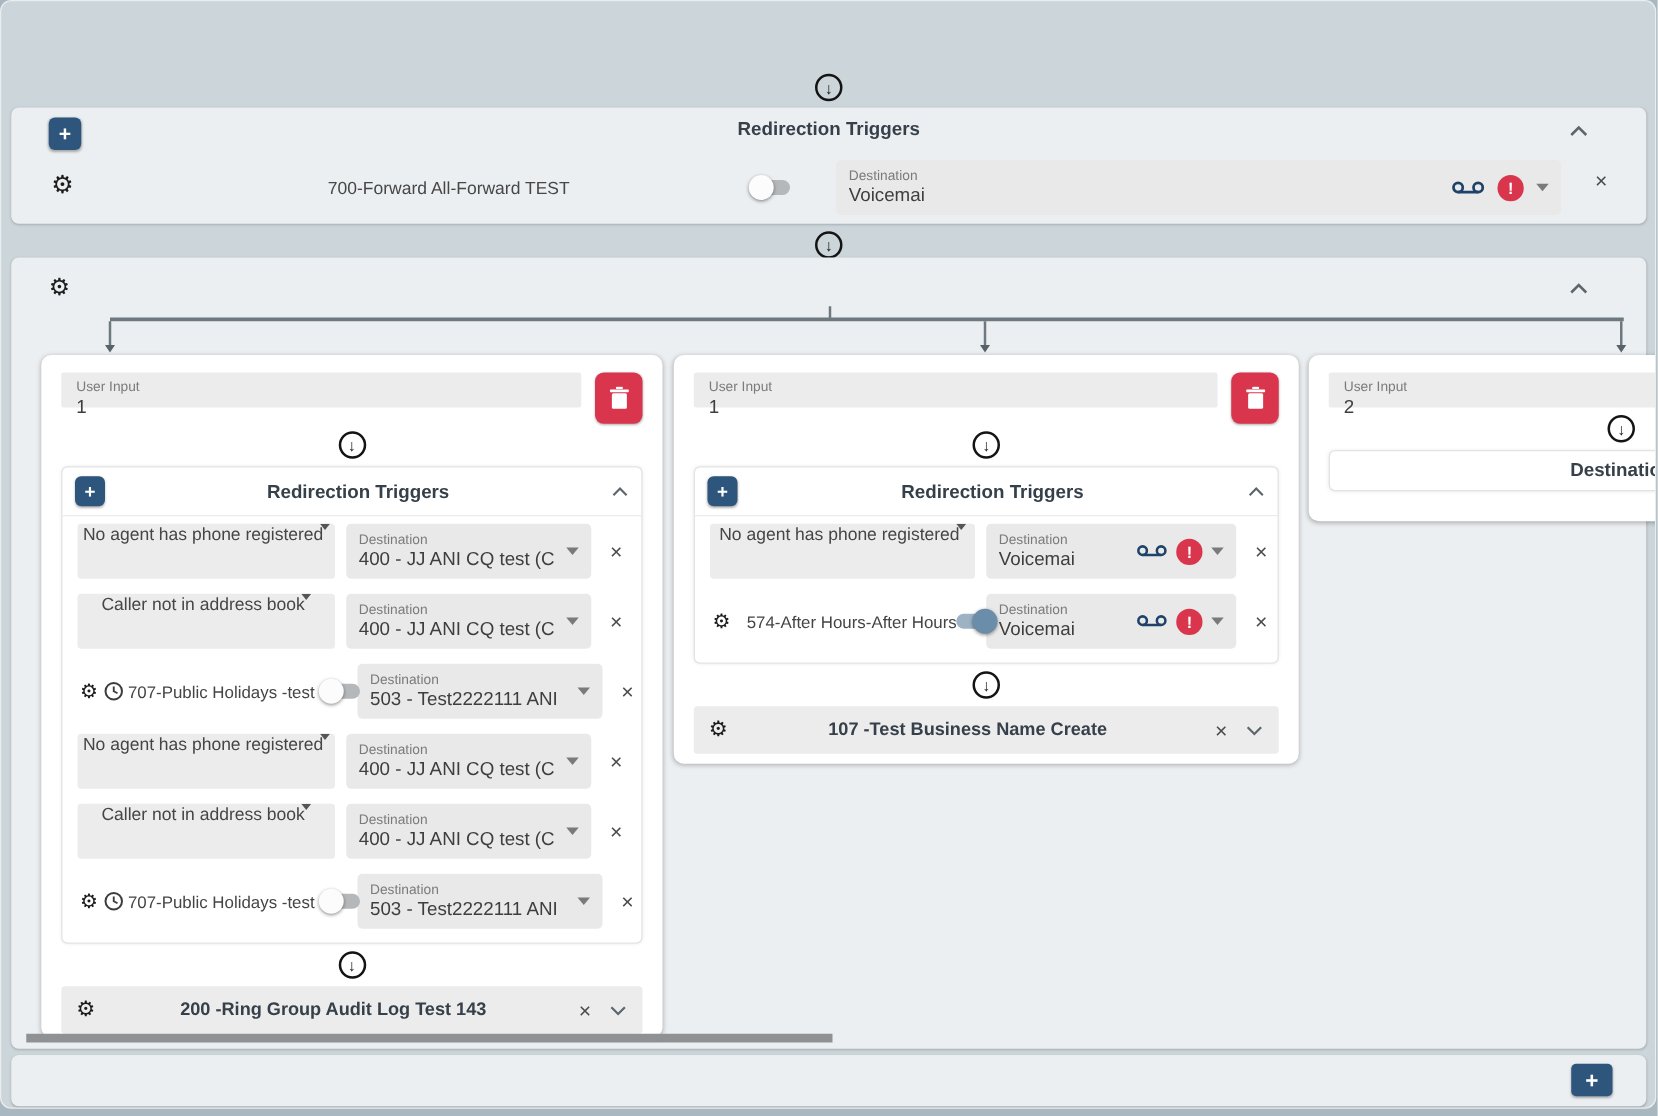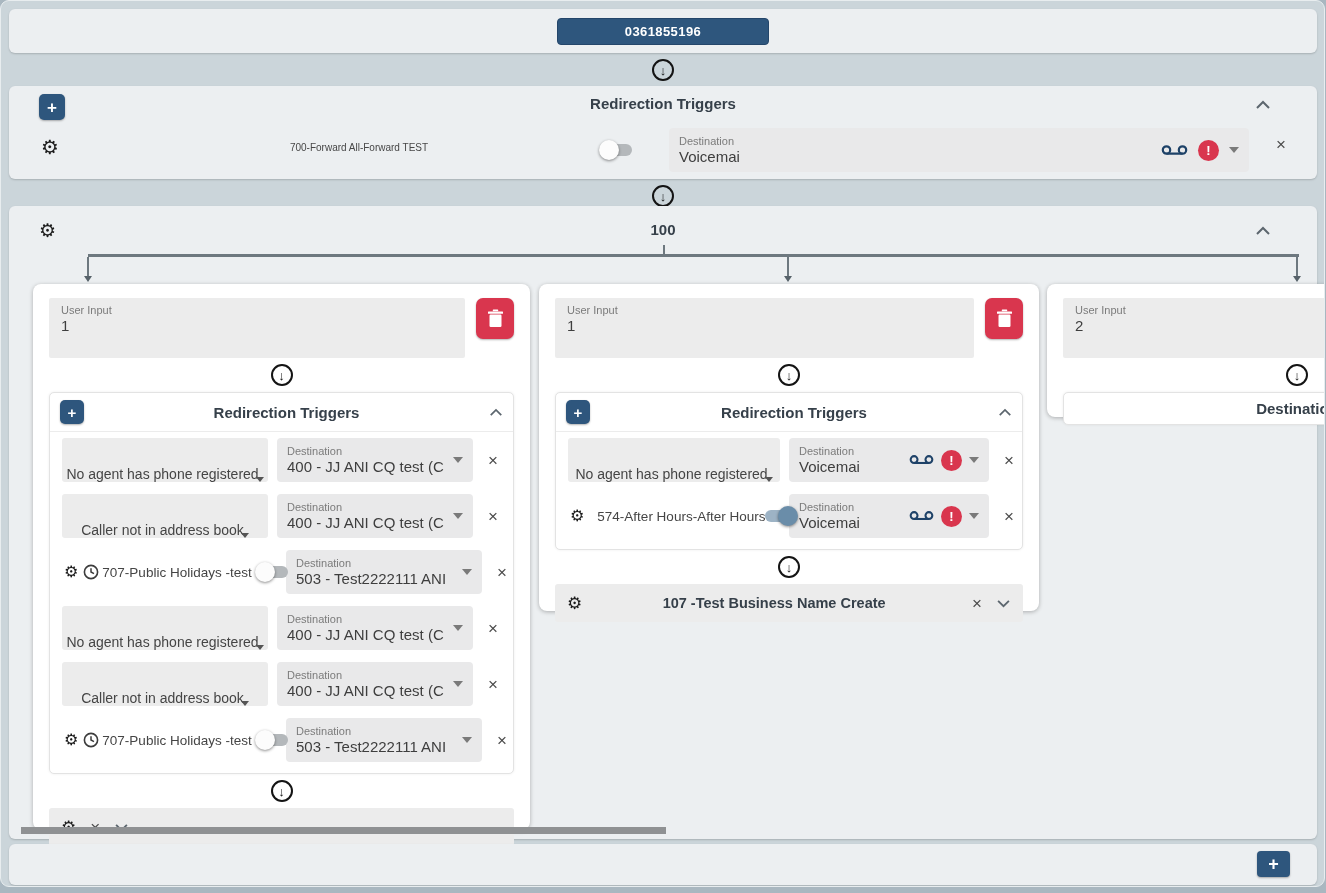--- a/index.html
+++ b/index.html
@@ -43,21 +43,21 @@
   .caret{width:0;height:0;border-left:5px solid transparent;border-right:5px solid transparent;
          border-top:6px solid #7a7a7a;flex:none;}
   .pill-caret{display:inline-block;width:0;height:0;border-left:4px solid transparent;border-right:4px solid transparent;
          border-top:5px solid #555;margin-left:-3px;vertical-align:middle;}
 
   
   #panel-triggers .add-btn{position:absolute;left:30px;top:8px;}
   #pt-title{top:9px;}
   #pt-chev{position:absolute;right:46px;top:14px;}
   #pt-gear{position:absolute;left:32px;top:51px;font-size:20px;}
-  #pt-name{position:absolute;left:130px;top:56px;width:440px;text-align:center;font-size:10px;color:#474747;}
+  #pt-name{position:absolute;left:130px;top:56px;width:440px;text-align:center;font-size:14px;color:#474747;}
   #pt-toggle{position:absolute;left:590px;top:54px;}
   #pt-dest{position:absolute;left:660px;top:42px;width:580px;height:44px;}
   #pt-x{position:absolute;left:1261px;top:50px;}
 
   .toggle{width:36px;height:20px;position:relative;flex:none;cursor:pointer;}
   .toggle .track{position:absolute;left:3px;top:4px;width:30px;height:12px;border-radius:6px;background:#b4b8bb;}
   .toggle .thumb{position:absolute;left:0;top:0;width:20px;height:20px;border-radius:50%;background:#fcfcfc;
                  box-shadow:0 1px 3px rgba(0,0,0,.45);}
   .toggle.on .track{background:#9db3c5;}
   .toggle.on .thumb{left:16px;background:#6a8da9;}
@@ -78,57 +78,54 @@
   .tree.head{background:none;width:0;height:0;border-left:4px solid transparent;border-right:4px solid transparent;
              border-top:6px solid #57626a;}
 
   .card{position:absolute;background:#fff;border-radius:8px;box-shadow:0 1px 4px rgba(0,0,0,.28);
         padding:14px 16px 12px;}
   #card1{left:24px;top:78px;width:497px;height:546px;}
   #card2{left:530px;top:78px;width:500px;height:327px;}
   #card3{left:1038px;top:78px;width:500px;height:133px;}
 
   .ui-row{display:flex;align-items:flex-start;}
-  .ui-field{flex:1;height:60px;background:#ececec;border-radius:2px;padding:6px 12px;}
+  .ui-field{flex:1;height:28px;background:#ececec;border-radius:2px;padding:6px 12px;}
   .ui-field .lbl{font-size:11px;color:#7b7b7b;}
   .ui-field .val{font-size:15px;color:#3e3e3e;margin-top:1px;}
   .trash-btn{width:38px;height:41px;background:var(--danger-red);border-radius:7px;margin-left:11px;
              display:flex;align-items:center;justify-content:center;cursor:pointer;box-shadow:0 1px 2px rgba(0,0,0,.3);}
 
   .sub{border:1px solid #e3e3e3;border-radius:5px;box-shadow:0 0 3px rgba(0,0,0,.07);background:#fff;padding-bottom:5px;}
   .sub.head-only{padding-bottom:0;}
   .sub-head{display:flex;align-items:center;padding:7px 10px;border-bottom:1px solid #ececec;}
   .sub-head .add-btn{width:24px;height:24px;font-size:15px;}
   .sub-head .t{flex:1;text-align:center;font-weight:700;font-size:15px;color:#36404a;}
   .sub-head.no-border{border-bottom:none;}
   .trow{display:flex;align-items:center;padding:6px 8px 6px 12px;gap:9px;}
   .trow .pill{width:206px;height:44px;background:#ececec;border-radius:3px;flex:none;
-              display:flex;align-items:flex-end;justify-content:center;font-size:14px;color:#454545;white-space:nowrap;overflow:hidden;}
+              display:flex;align-items:flex-start;justify-content:center;font-size:14px;color:#454545;white-space:nowrap;overflow:hidden;}
   .trow .plain-grp{width:215px;flex:none;display:flex;align-items:center;gap:3px;padding-left:2px;}
   .trow .plain-grp .nm{font-size:13.5px;color:#454545;white-space:nowrap;}
   .trow .plain-grp .gear{font-size:16px;margin-right:2px;}
   .trow .dest{width:196px;height:44px;}
   .trow .dest .icons{gap:7px;}
 
   .fbar{height:38px;background:#ececec;border-radius:3px;display:flex;align-items:center;padding:0 12px;gap:8px;}
   .fbar .gear{font-size:17px;}
   .fbar .t{flex:1;text-align:center;font-weight:700;font-size:14.5px;color:#36404a;}
 
   #scrollbar{position:absolute;left:12px;top:621px;width:645px;height:7px;background:#8f9193;}
   #bp-add{position:absolute;right:27px;top:7px;width:33px;height:26px;font-size:18px;border-radius:4px;}
   svg{flex:none;}
 </style>
 </head>
 <body>
 
 <div class="window">
 
-  <div class="panel" id="panel-top">
-    <div class="phone-btn">0361855196</div>
-  </div>
 
   <div class="conn abs" id="conn1">
     <span>↓</span>
   </div>
 
   <div class="panel" id="panel-triggers">
     <div class="add-btn">
         <span>+</span>
       </div>
     <div class="panel-title" id="pt-title">Redirection Triggers</div>
@@ -162,21 +159,20 @@
     </div>
     <div class="xbtn" id="pt-x"><span>×</span></div>
   </div>
 
   <div class="conn abs" id="conn2">
     <span>↓</span>
   </div>
 
   <div class="panel" id="panel-menu">
     <span class="gear" id="pm-gear">⚙</span>
-    <div class="panel-title" id="pm-title">100</div>
     <div class="chev" id="pm-chev">
       <svg width="16" height="10" viewBox="0 0 16 10">
           <path d="M2 8 L8 2 L14 8" stroke="#5c666e" stroke-width="2" fill="none"></path>
         </svg>
     </div>
 
     <div class="tree" style="left:654px;top:39px;width:2px;height:10px;"></div>
     <div class="tree" style="left:79px;top:48px;width:1211px;height:3px;"></div>
     <div class="tree" style="left:78px;top:51px;width:2px;height:19px;"></div>
     <div class="tree head" style="left:75px;top:70px;"></div>
@@ -333,20 +329,21 @@
           </div>
           <div class="xbtn"><span>×</span></div>
         </div>
       </div>
 
       <div class="conn inline">
           <span>↓</span>
         </div>
       <div class="fbar">
         <span class="gear">⚙</span>
+        <div class="t">200 -Ring Group Audit Log Test 143</div>
         <div class="xbtn"><span>×</span></div>
         <div class="chev">
           <svg width="15" height="9" viewBox="0 0 16 10">
               <path d="M2 2 L8 8 L14 2" stroke="#5c666e" stroke-width="2" fill="none"></path>
             </svg>
         </div>
       </div>
     </div>
 
     <div class="card" id="card2">

